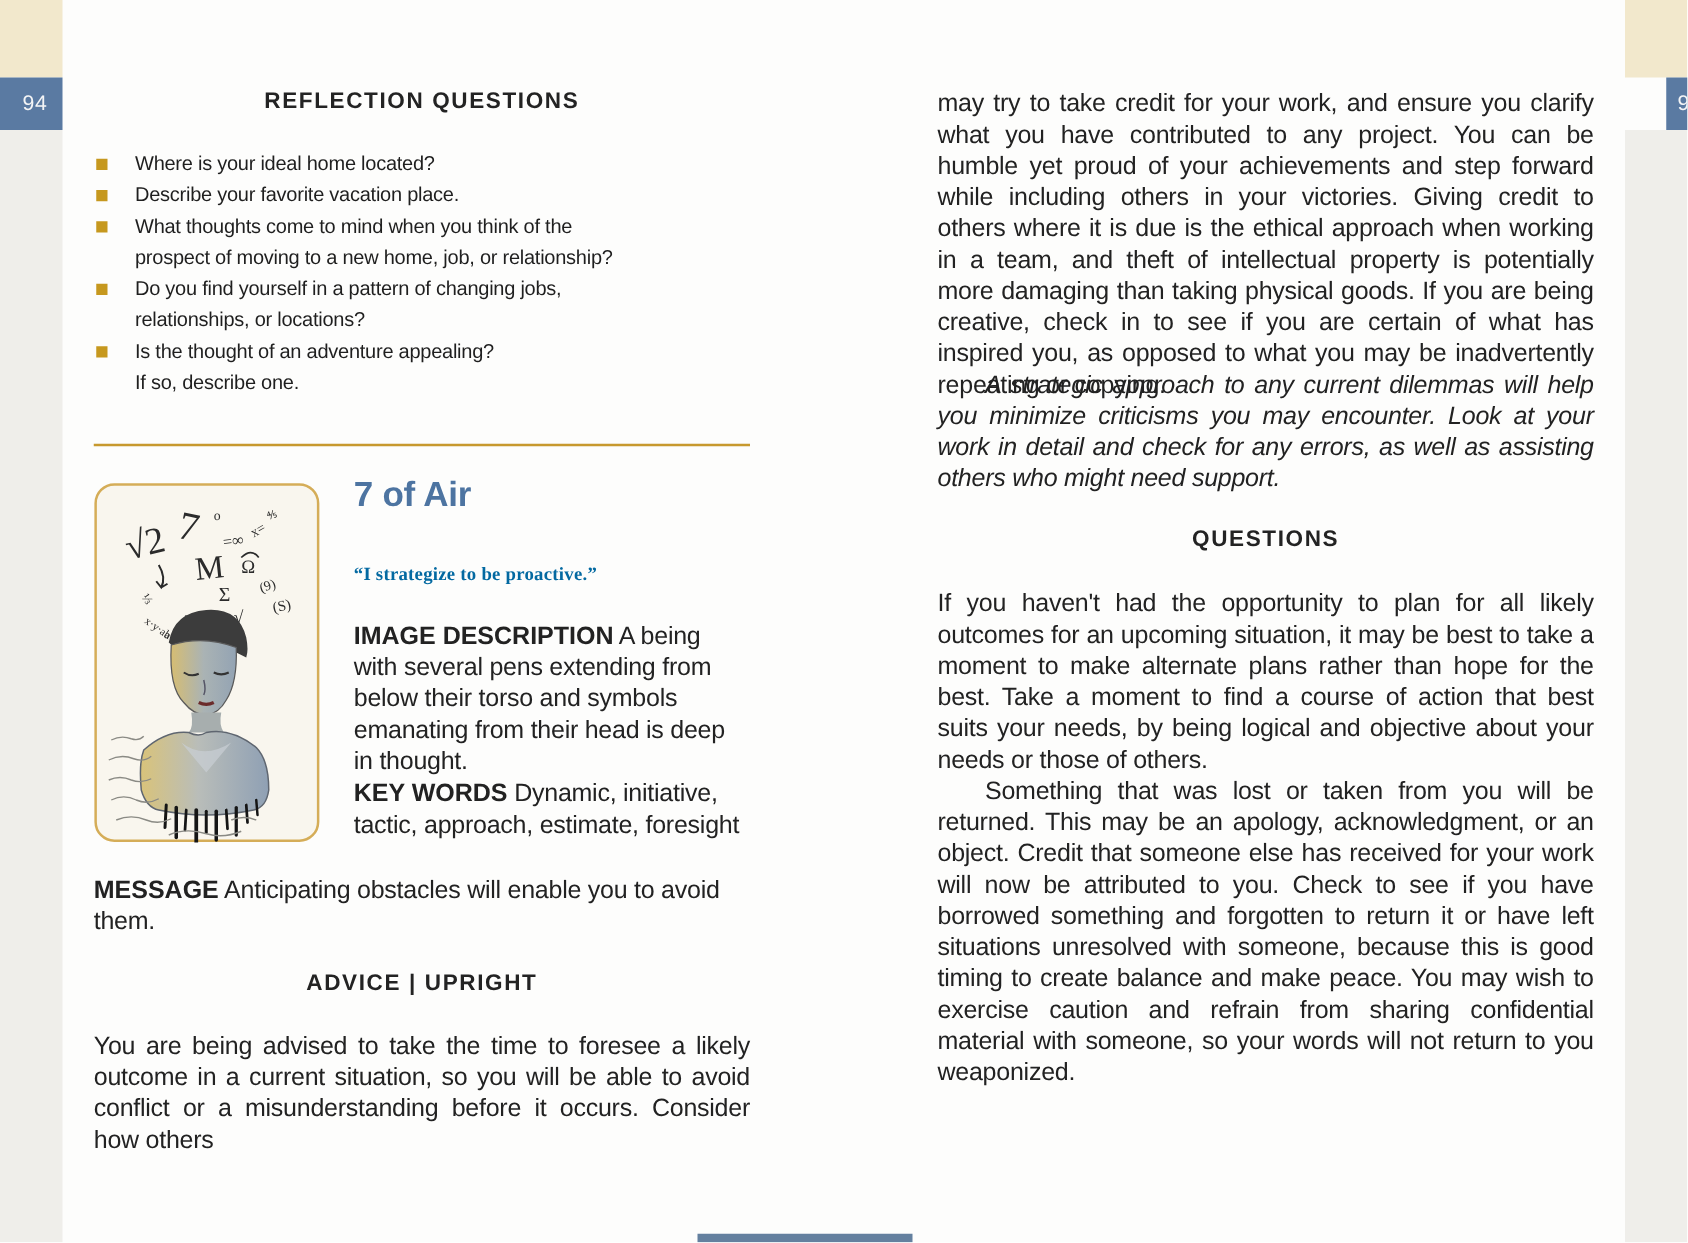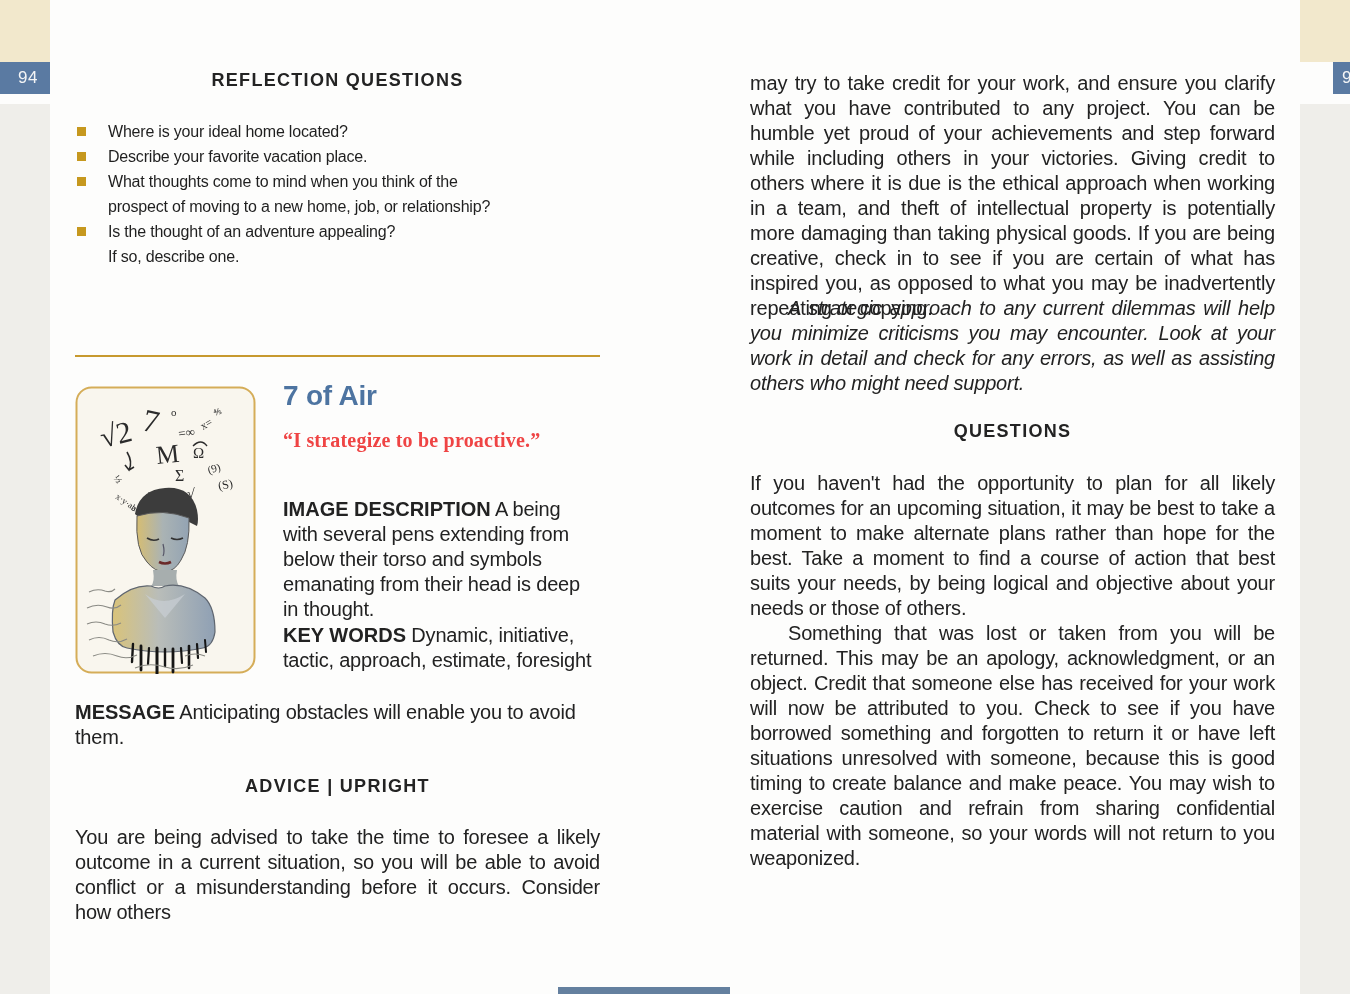--- a/index.html
+++ b/index.html
@@ -10,21 +10,21 @@
     overflow:hidden;
     font-family:"Liberation Sans",sans-serif;
     color:#1f1f1f;
   }
   
   .edge{position:absolute;top:0;width:50px;height:994px;}
   .edge.left{left:0;}
   .edge.right{right:0;}
   .edge .beige{position:absolute;top:0;left:0;width:50px;height:62px;}
   .edge .tab{
-    position:absolute;top:62px;left:0;width:50px;height:32px;
+    position:absolute;top:62px;left:0;width:50px;height:42px;
     display:flex;align-items:center;
     color:#f4f5f6;font-size:17px;letter-spacing:.5px;
   }
   .edge.left .tab{justify-content:center;padding-left:6px;box-sizing:border-box;}
   .edge.right .tab{justify-content:flex-start;padding-left:9px;box-sizing:border-box;}
   .edge .below{position:absolute;top:104px;left:0;width:50px;height:890px;background:#efeeea;}
   .spine-sliver{position:absolute;left:558px;top:987px;width:172px;height:7px;background:#64809f;}
 
   
   .col-left{position:absolute;left:75px;width:525px;}
@@ -57,23 +57,23 @@
 
   
   .card-frame{
     position:absolute;left:75px;top:386px;width:181px;height:288px;
   }
   .card-title{
     position:absolute;left:283px;top:380px;
     font-size:28px;font-weight:700;letter-spacing:-0.2px;color:#4d74a1;
   }
   .card-quote{
-    position:absolute;left:283px;top:429px;width:317px;
+    position:absolute;left:283px;top:452px;width:317px;
     font-family:"Liberation Serif",serif;font-weight:700;
-    font-size:20px;color:#ef4444;letter-spacing:.2px;
+    font-size:15px;color:#0369a1;letter-spacing:.2px;
   }
   .desc-block{position:absolute;left:283px;width:317px;}
   .label{font-weight:700;letter-spacing:0px;}
 
   .advice-header{position:absolute;left:75px;top:776px;width:525px;}
   .reversed-header{position:absolute;left:750px;top:421px;width:525px;}
 </style>
 </head>
 <body>
 
@@ -97,21 +97,22 @@
 
   <div class="spine-sliver"></div>
 
   <div class="col-left section-header" style="top:70px;">REFLECTION QUESTIONS</div>
 
   <ul class="reflection col-left" style="top:119px;">
     <li><span class="sq"></span><span>Where is your ideal home located?</span></li>
     <li><span class="sq"></span><span>Describe your favorite vacation place.</span></li>
     <li><span class="sq"></span><span>What thoughts come to mind when you think of the
 prospect of moving to a new home, job, or relationship?</span></li>
-    <li><span class="sq"></span></li>
+    <li><span class="sq"></span><span>Do you find yourself in a pattern of changing jobs,
+relationships, or locations?</span></li>
     <li><span class="sq"></span><span>Is the thought of an adventure appealing?
 If so, describe one.</span></li>
   </ul>
 
   <div class="gold-rule"></div>
 
   <div class="card-frame">
     <svg width="181" height="288" viewBox="0 0 181 288">
       <defs>
         <linearGradient id="bustGrad" x1="0" y1="0" x2="1" y2="0">

